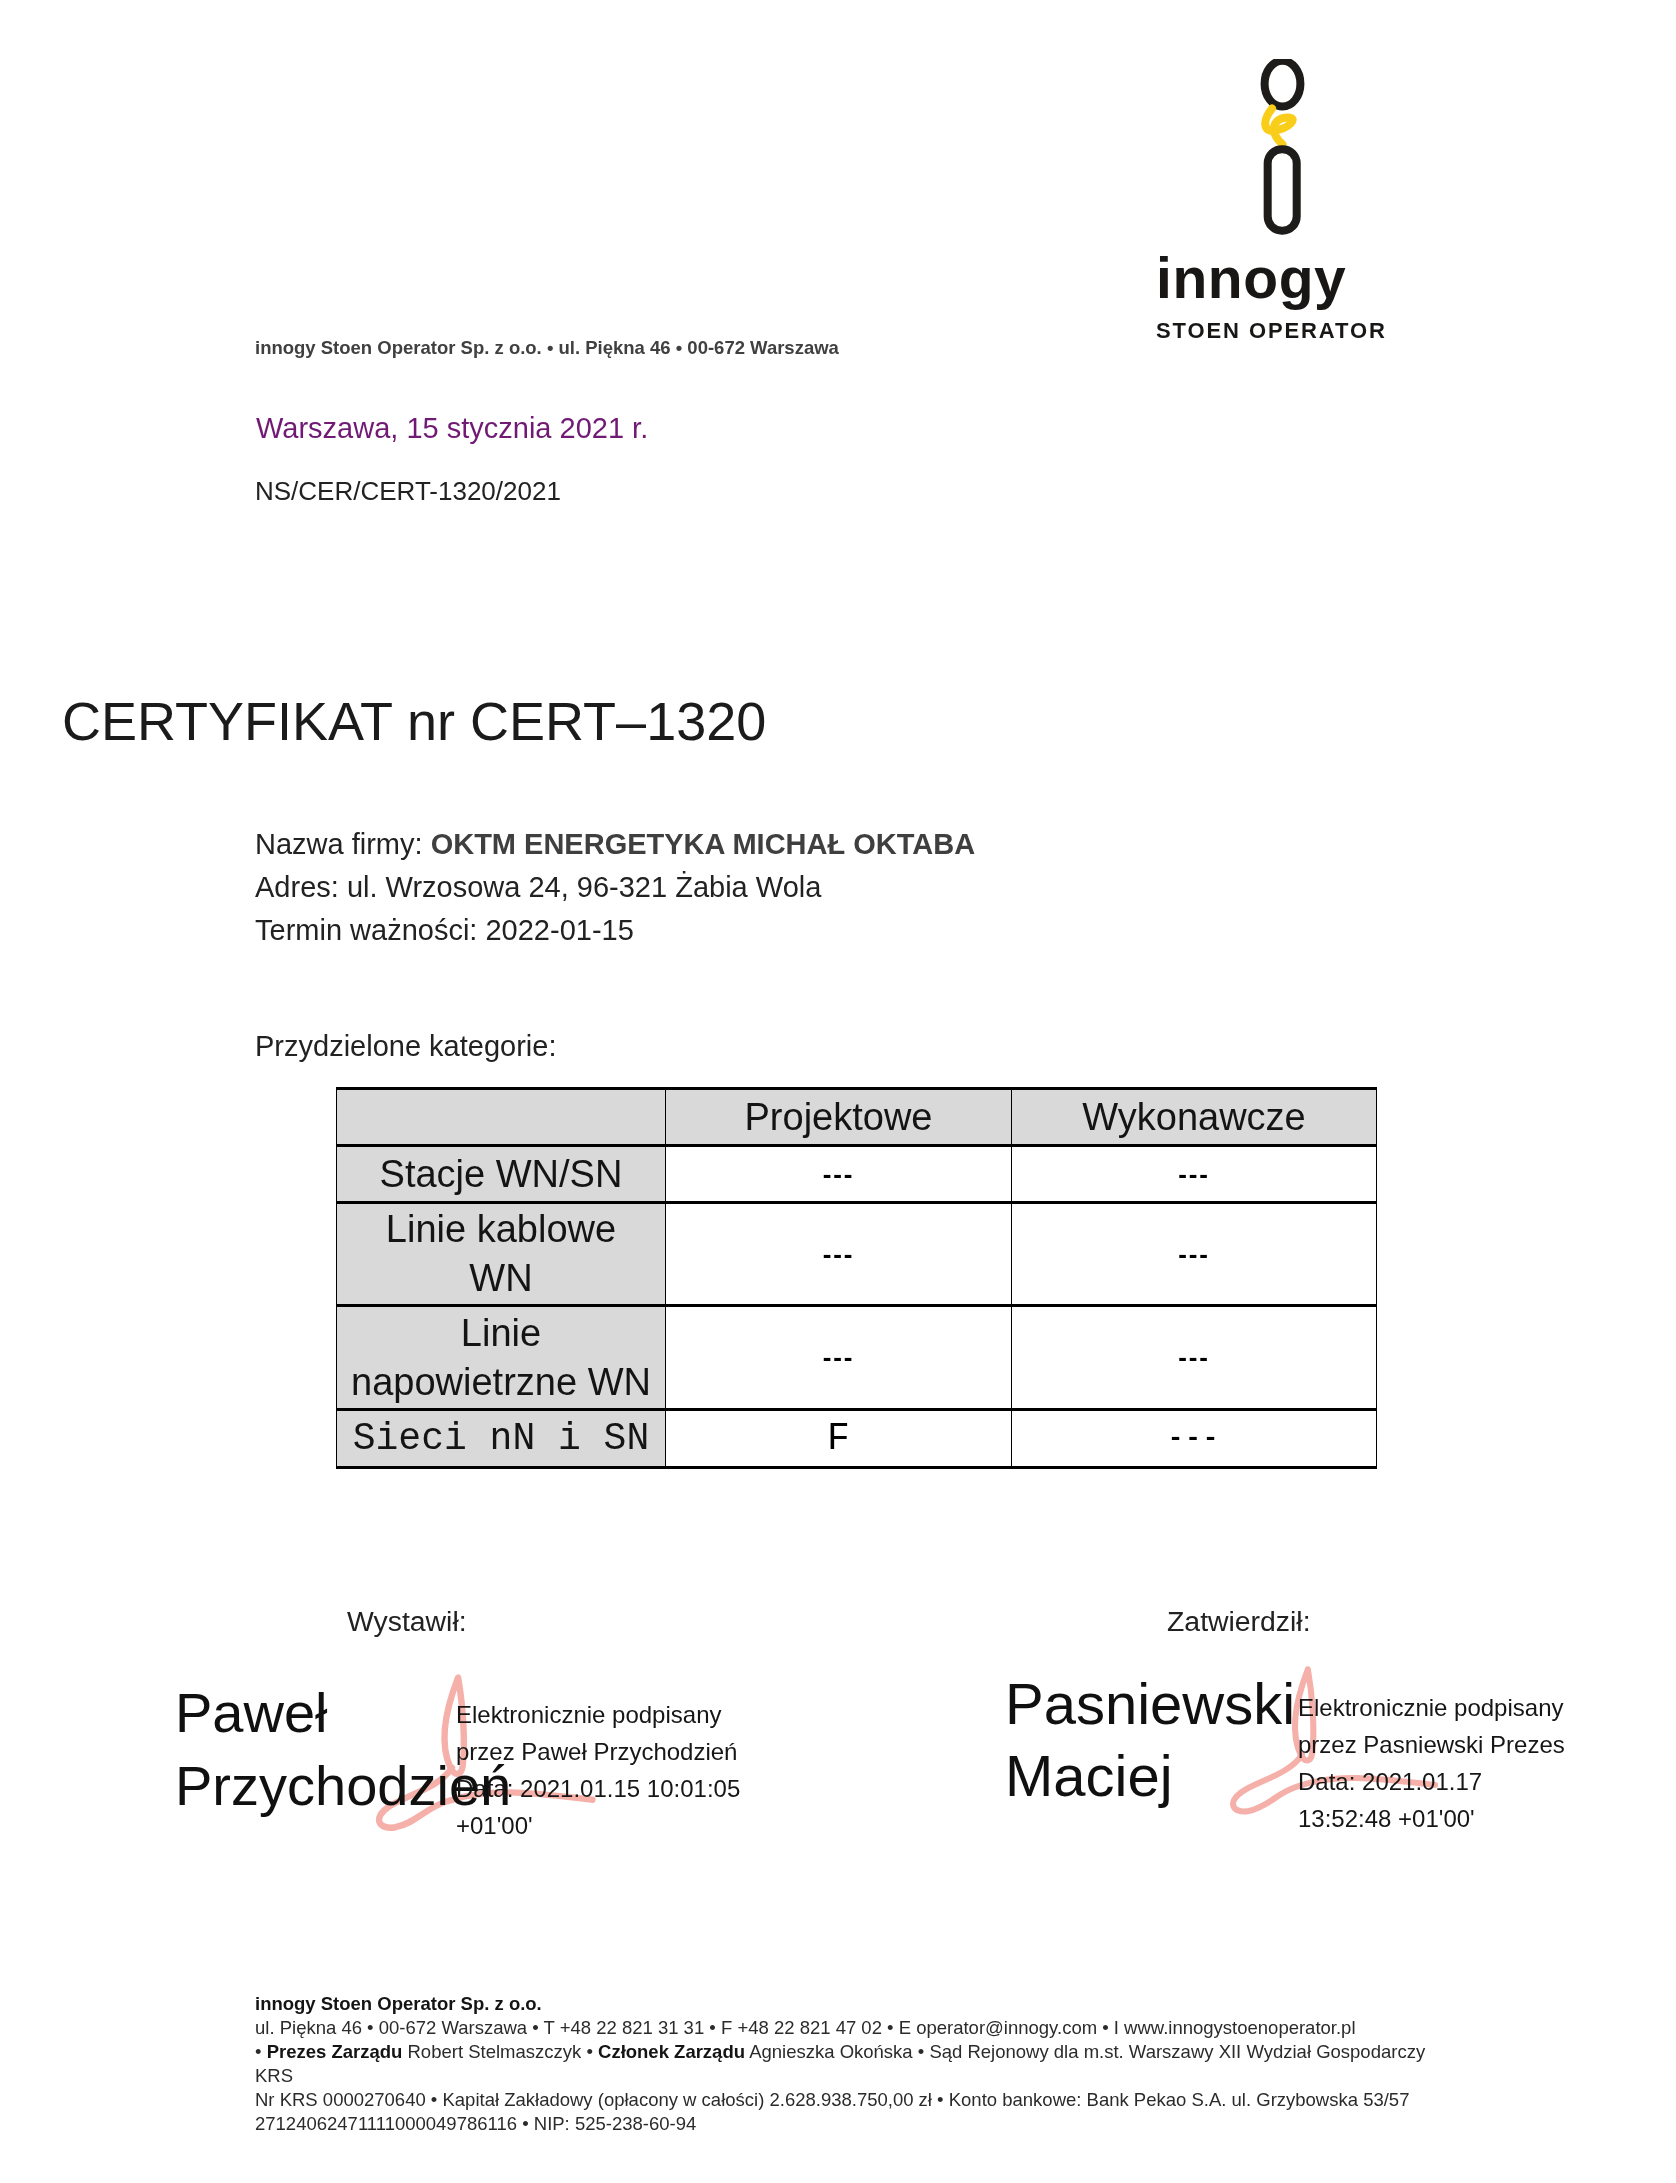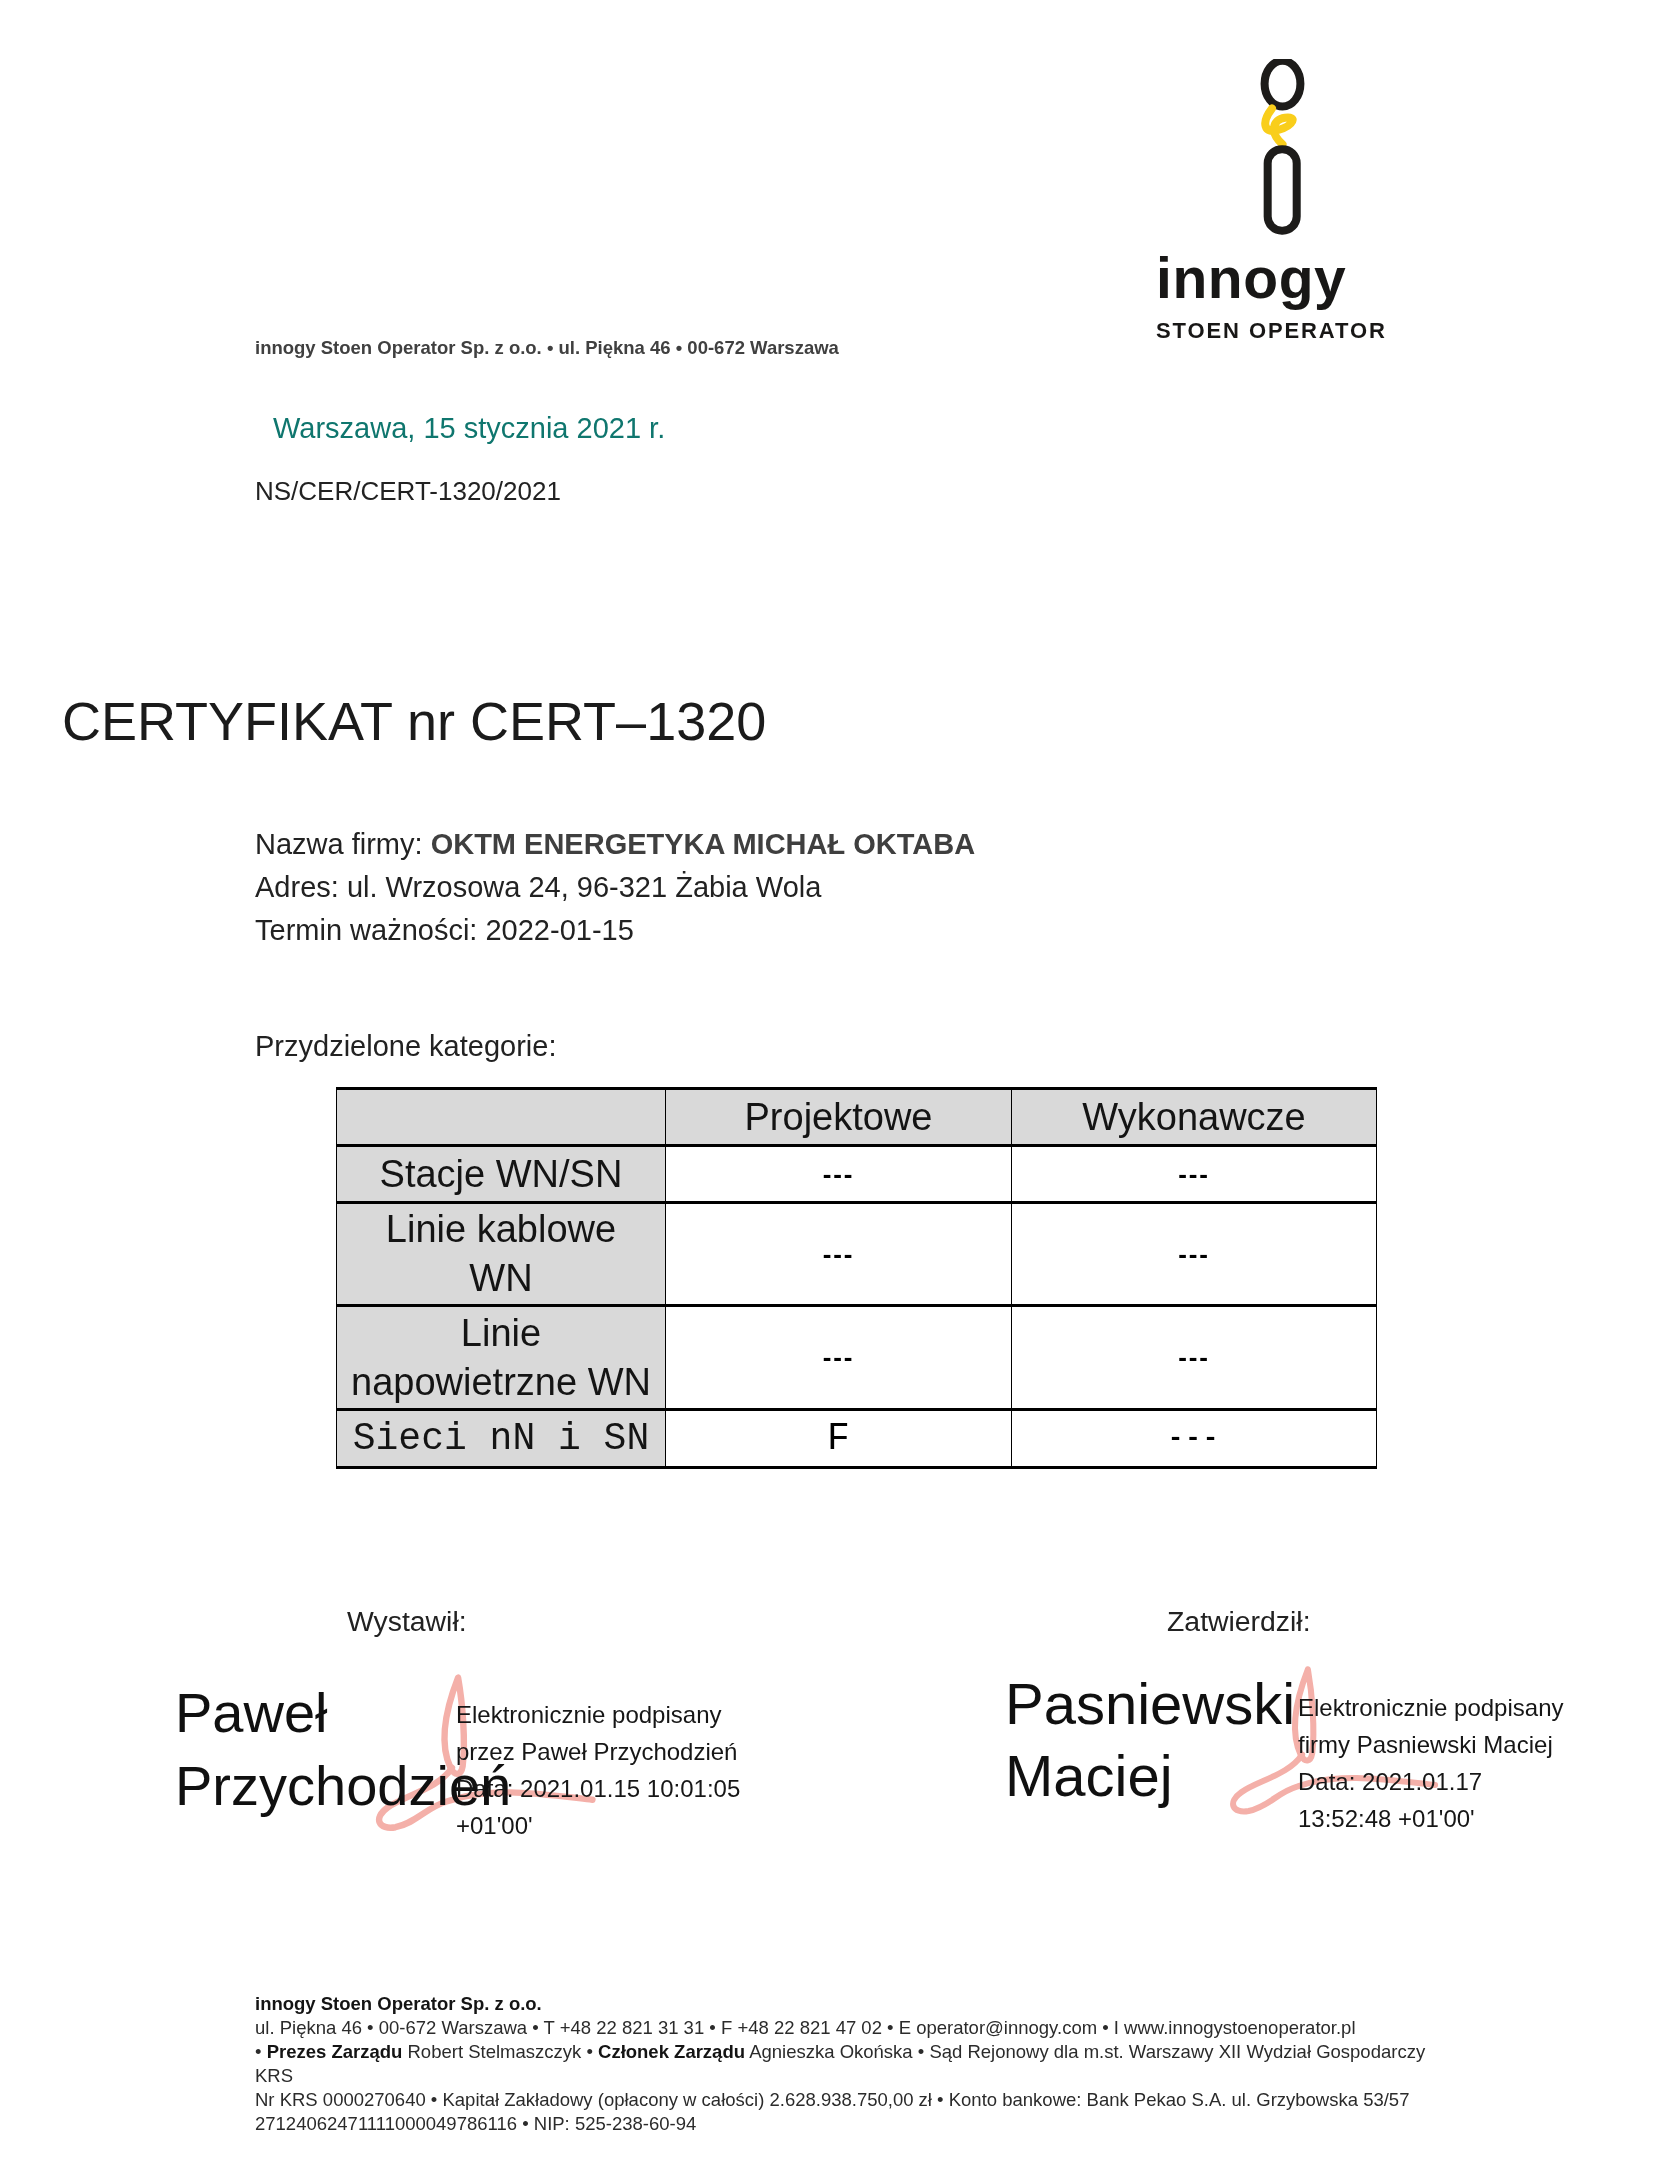--- a/index.html
+++ b/index.html
@@ -16,21 +16,21 @@
   .abs { position: absolute; }
 
   
   .logo { left: 1156px; top: 59px; width: 253px; text-align: left; }
   .logo-mark { display: block; margin: 0 auto; }
   .logo-word { font-size: 57px; font-weight: 700; color: #181716; line-height: 1; margin-top: 15px; letter-spacing: 0.6px; }
   .logo-sub  { font-size: 22px; font-weight: 700; color: #181716; letter-spacing: 1.9px; margin-top: 11px; }
 
   
   .sender     { left: 255px; top: 337px;  font-size: 18.5px; color: #404040; font-weight: bold; }
-  .place-date { left: 273px; top: 412px;  font-size: 29px; color: #0f766e; }
+  .place-date { left: 256px; top: 412px;  font-size: 29px; color: #701a75; }
   .reference  { left: 255px; top: 476px;  font-size: 26px; color: #222; }
 
   
   .title {
     left: 62px; top: 653px; width: 1615px;
     font-size: 54px; font-weight: 400;
     color: #1b1b1b; letter-spacing: 0px; line-height: 1.2;
   }
 
   
@@ -185,21 +185,21 @@
   <svg class="abs swirl-right" width="232" height="159" viewBox="0 0 150 110" aria-hidden="true">
     <path d="M59,3 C50,26 47,47 54,62 C57,68 61,67 62,61 C64,45 62,20 59,3 Z" fill="none" stroke="#f4b0a9" stroke-width="4.2" stroke-linejoin="round"></path>
     <path d="M55,62 C46,76 24,80 13,88 C3,95 7,103 18,101 C32,98 38,88 52,84 C80,74 112,79 147,83" fill="none" stroke="#f4b0a9" stroke-width="4.2" stroke-linecap="round"></path>
   </svg>
   <div class="abs sig-name sig-name-right">
     <div>Pasniewski</div>
     <div>Maciej</div>
   </div>
   <div class="abs sig-details sig-details-right">
     <div>Elektronicznie podpisany</div>
-    <div>firmy Pasniewski Maciej</div>
+    <div>przez Pasniewski Prezes</div>
     <div>Data: 2021.01.17</div>
     <div>13:52:48 +01'00'</div>
   </div>
 
   <div class="abs page-footer">
     <div class="b">innogy Stoen Operator Sp. z o.o.</div>
     <div>ul. Piękna 46 • 00-672 Warszawa • T +48 22 821 31 31 • F +48 22 821 47 02 • E operator@innogy.com • I www.innogystoenoperator.pl</div>
     <div>
       <span>• </span><span class="b">Prezes Zarządu</span><span> Robert Stelmaszczyk • </span><span class="b">Członek Zarządu</span><span> Agnieszka Okońska • Sąd Rejonowy dla m.st. Warszawy XII Wydział Gospodarczy KRS</span>
     </div>

